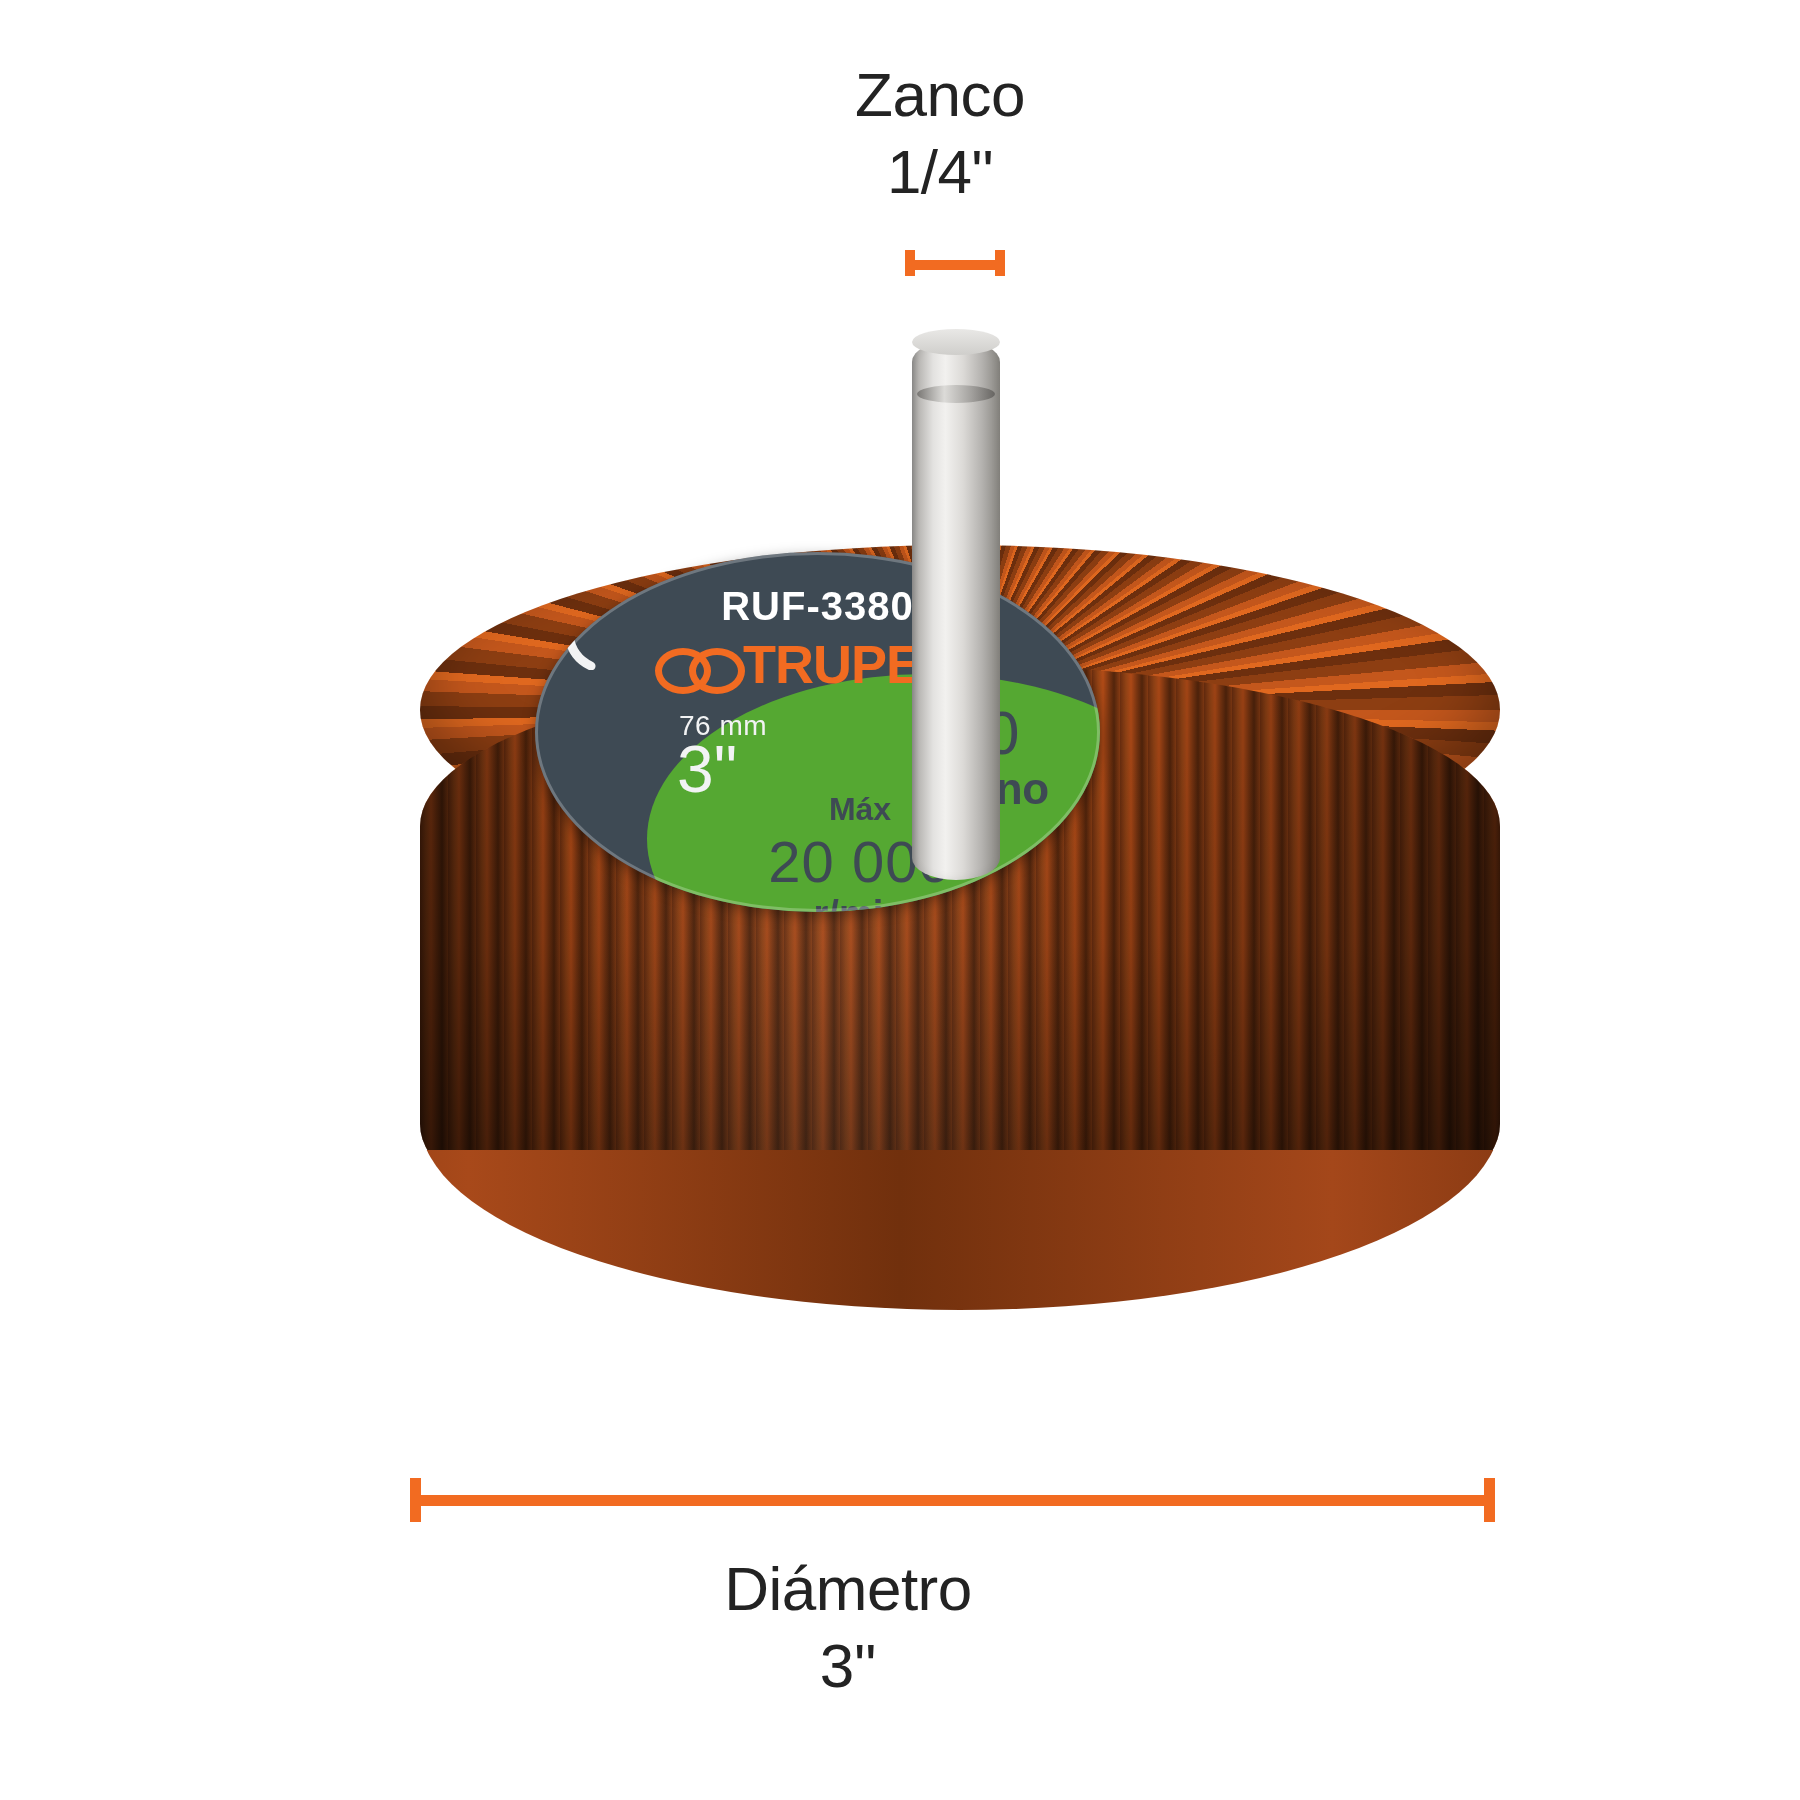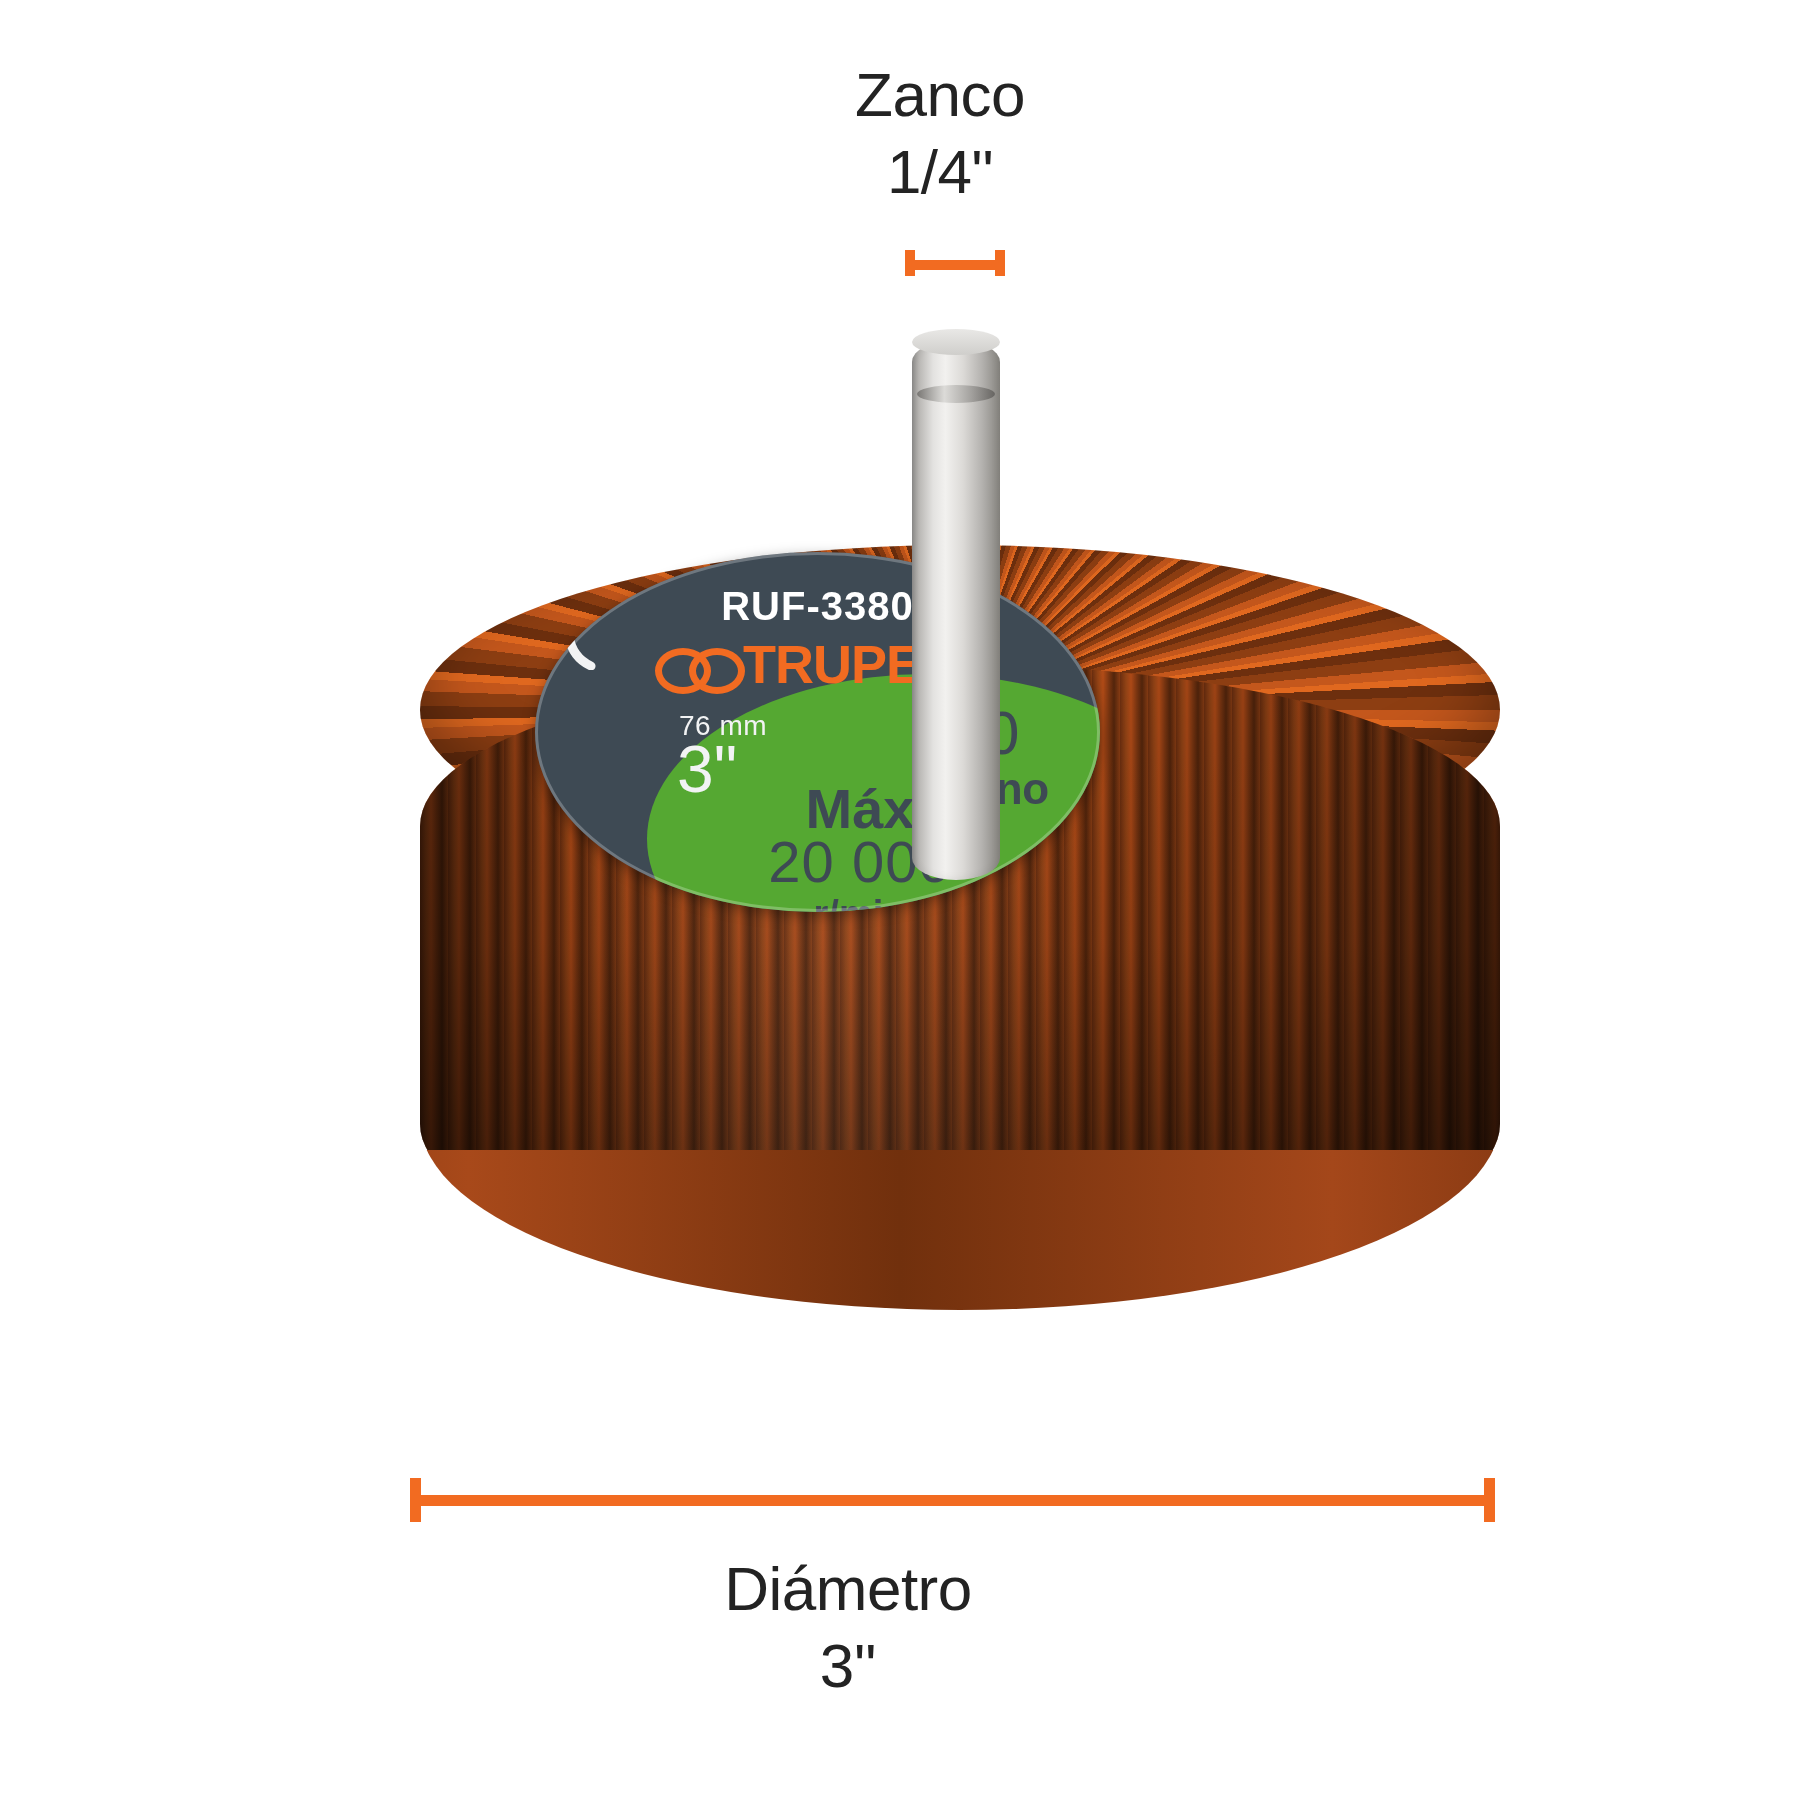--- a/index.html
+++ b/index.html
@@ -339,21 +339,21 @@
   #rpm {
     position: absolute;
     left: 160px;
     top: 235px;
     width: 330px;
     text-align: center;
     z-index: 3;
     color: #3e4a54;
   }
   #rpm .max {
-    font-size: 56px;
+    font-size: 32px;
     font-weight: 700;
     line-height: 44px;
   }
   #rpm .value {
     font-size: 58px;
     font-weight: 400;
     line-height: 62px;
     letter-spacing: 1px;
   }
   #rpm .unit {

